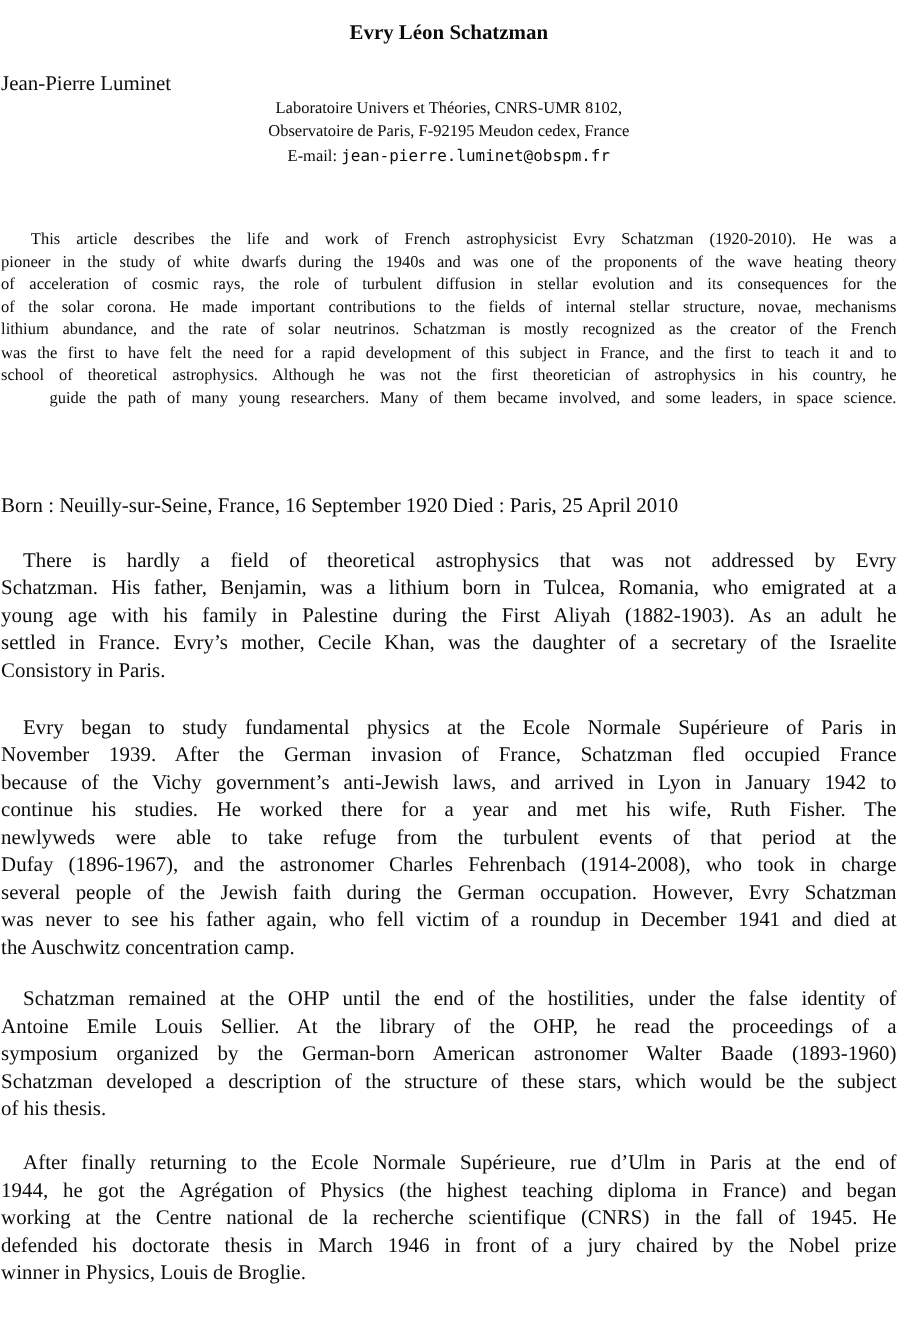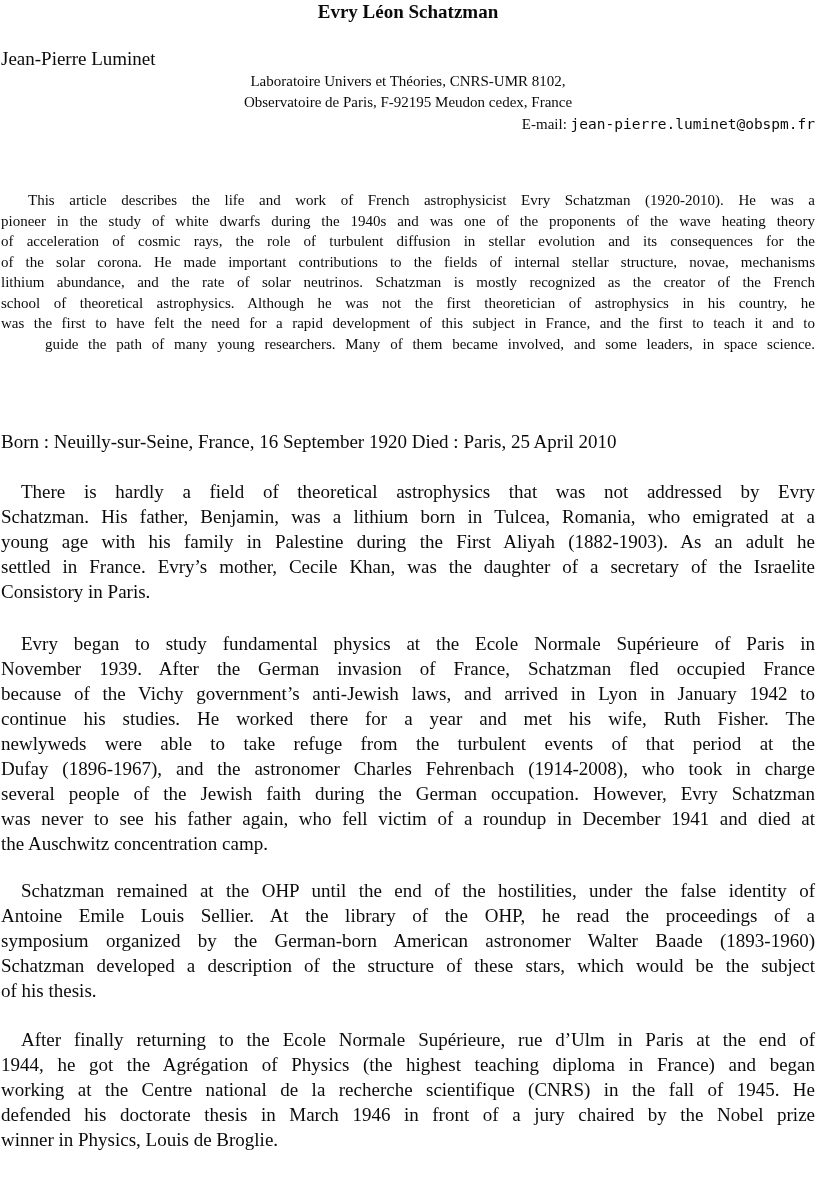--- a/index.html
+++ b/index.html
@@ -14,41 +14,41 @@
     margin: 0 auto;
     background: #ffffff;
     color: #0b0b0b;
     font-family: "Liberation Serif", "DejaVu Serif", serif;
     overflow: hidden;
     box-sizing: border-box;
     padding: 0 1px;
   }
   .title {
     margin: 0;
-    padding-top: 1px;
+    padding-top: 19px;
     font-size: 19px;
     font-weight: bold;
     line-height: 21px;
     text-align: center;
   }
   .author {
     margin-top: 25px;
     font-size: 19px;
     line-height: 24px;
     text-align: left;
   }
   .affil {
     font-size: 15px;
     line-height: 21px;
     text-align: center;
   }
   .email-line {
     font-size: 15px;
     line-height: 22px;
-    text-align: right;
+    text-align: center;
   }
   .email-address {
     font-family: "DejaVu Sans Mono", "Liberation Mono", monospace;
     font-size: 14.5px;
   }
   .abstract {
     margin-top: 55px;
     font-size: 15px;
     line-height: 20.5px;
   }
@@ -91,22 +91,22 @@
   <div class="affil">Observatoire de Paris, F-92195 Meudon cedex, France</div>
 
   <div class="email-line"><span>E-mail:</span> <span class="email-address">jean-pierre.luminet@obspm.fr</span></div>
 
   <div class="abstract">
       <div class="jline">This article describes the life and work of French astrophysicist Evry Schatzman (1920-2010). He was a</div>
       <div class="jline">pioneer in the study of white dwarfs during the 1940s and was one of the proponents of the wave heating theory</div>
       <div class="jline">of acceleration of cosmic rays, the role of turbulent diffusion in stellar evolution and its consequences for the</div>
       <div class="jline">of the solar corona. He made important contributions to the fields of internal stellar structure, novae, mechanisms</div>
       <div class="jline">lithium abundance, and the rate of solar neutrinos. Schatzman is mostly recognized as the creator of the French</div>
+      <div class="jline">was the first to have felt the need for a rapid development of this subject in France, and the first to teach it and to</div>
       <div class="jline">school of theoretical astrophysics. Although he was not the first theoretician of astrophysics in his country, he</div>
-      <div class="jline">was the first to have felt the need for a rapid development of this subject in France, and the first to teach it and to</div>
       <div class="jline">guide the path of many young researchers. Many of them became involved, and some leaders, in space science.</div>
     </div>
 
   <div class="born-line">Born : Neuilly-sur-Seine, France, 16 September 1920 Died : Paris, 25 April 2010</div>
 
   <div class="para para-1">
       <div class="jline">There is hardly a field of theoretical astrophysics that was not addressed by Evry</div>
       <div class="jline">Schatzman. His father, Benjamin, was a lithium born in Tulcea, Romania, who emigrated at a</div>
       <div class="jline">young age with his family in Palestine during the First Aliyah (1882-1903). As an adult he</div>
       <div class="jline">settled in France. Evry’s mother, Cecile Khan, was the daughter of a secretary of the Israelite</div>

